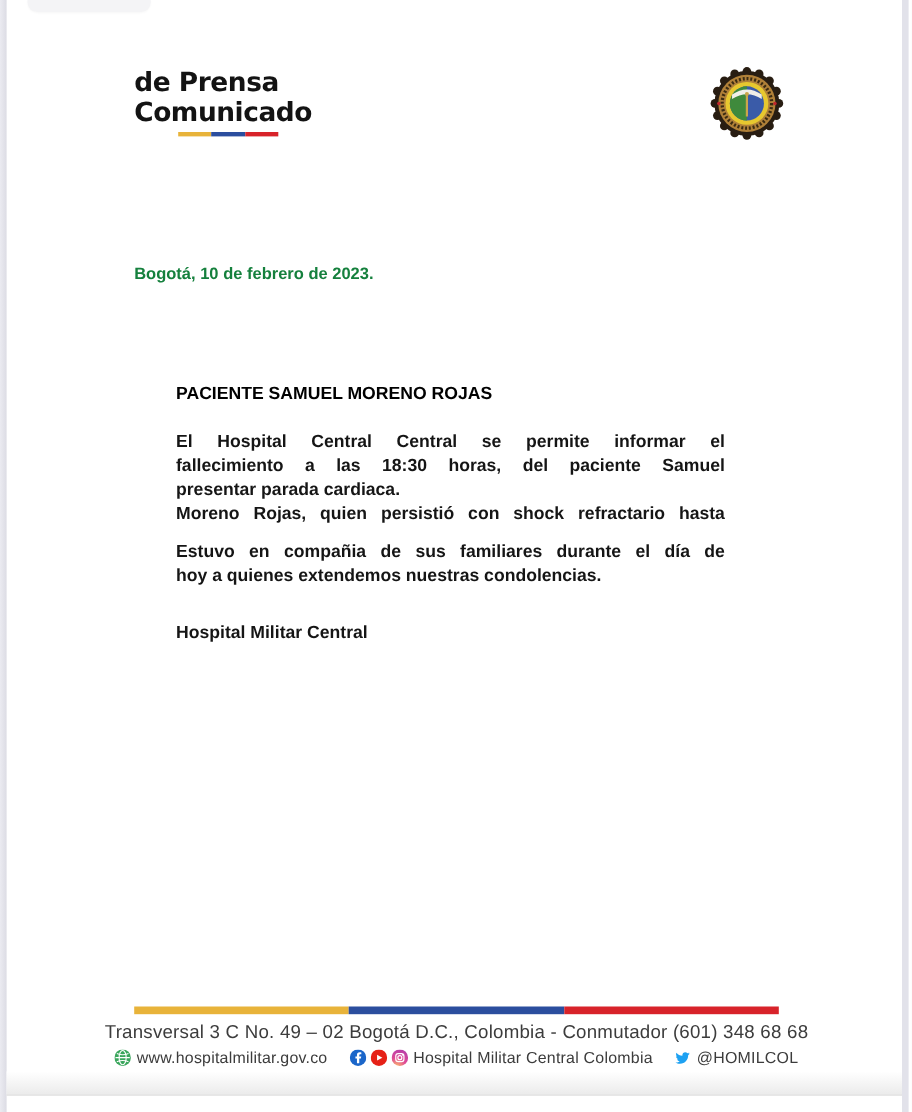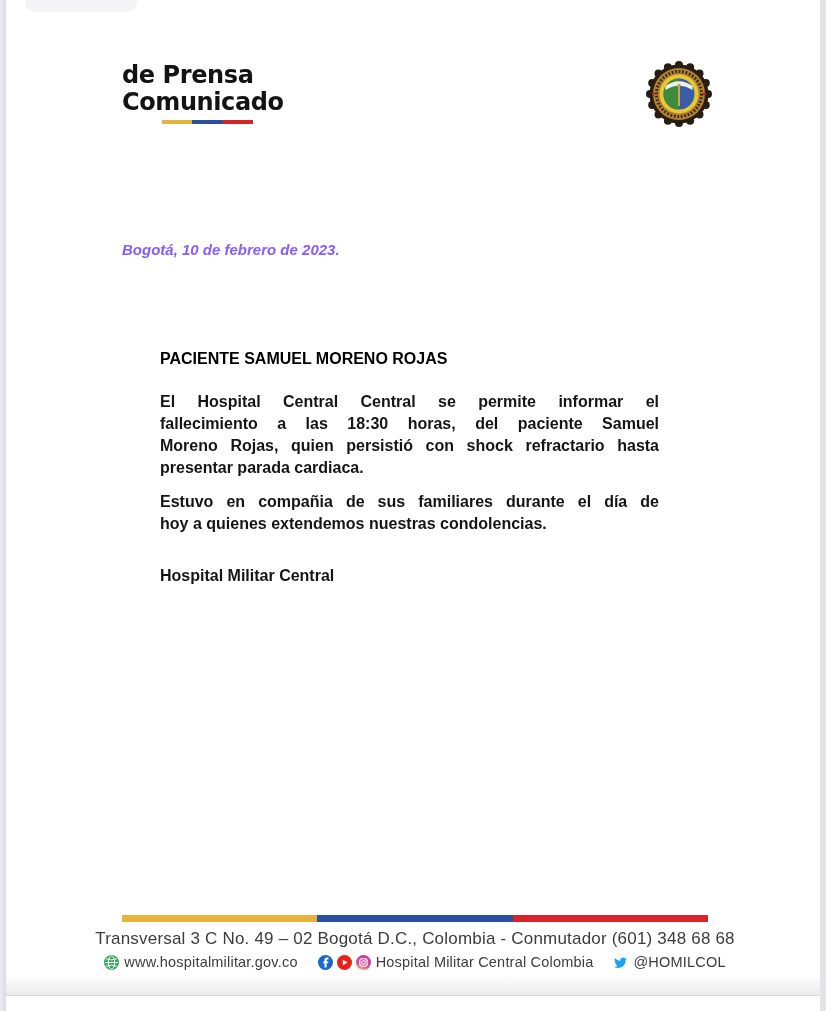--- a/index.html
+++ b/index.html
@@ -19,41 +19,41 @@
 
   
   .title{position:absolute;left:122px;top:62px;
     font-family:"DejaVu Sans",sans-serif;font-weight:bold;font-size:24px;
     line-height:27px;letter-spacing:-0.4px;color:#131313;}
   .title-underline{position:absolute;left:162px;top:120px;width:91px;height:4px;display:flex;}
   .title-underline span{flex:1;height:100%;}
   .seal{position:absolute;left:644px;top:57px;width:70px;height:80px;}
 
   
-  .date-line{position:absolute;left:122px;top:241px;font-size:15px;font-weight:bold;color:#8b5cf6;font-style:italic;}
+  .date-line{position:absolute;left:122px;top:241px;font-size:15px;font-weight:bold;color:#15803d;}
 
   
   .content{position:absolute;left:160px;top:349px;width:499px;}
   .patient-line{font-size:16px;font-weight:bold;line-height:20px;color:#000000;}
   .para{margin-top:22px;}
   .para.cont{margin-top:12px;}
   .pline{font-size:16px;font-weight:bold;line-height:22px;color:#151515;
     text-align:justify;text-align-last:justify;}
   .pline.last{text-align-last:left;}
   .signature{margin-top:32px;font-size:16px;font-weight:bold;color:#151515;}
 
   
   .footer-bar{position:absolute;left:122px;top:915px;width:586px;height:7px;display:flex;}
   .footer-bar span{flex:1;height:100%;}
   .footer-address{position:absolute;left:82px;top:929px;width:666px;
     text-align:center;font-size:17px;color:#3c3c3c;letter-spacing:0.2px;}
   .footer-social{position:absolute;left:82px;top:954px;width:666px;
     display:flex;justify-content:center;align-items:center;
     font-size:14.5px;color:#3c3c3c;letter-spacing:0.2px;}
-  .footer-social .grp{display:flex;align-items:flex-end;}
+  .footer-social .grp{display:flex;align-items:flex-start;}
   .footer-social .grp + .grp{margin-left:20px;}
   .icon{display:inline-flex;width:15px;height:15px;margin-right:5px;flex:none;}
   .icon + .icon{margin-left:-1px;}
 </style>
 </head>
 <body>
 
 <div class="left-strip"></div>
 <div class="right-strip"></div>
 <div class="top-tab"></div>
@@ -104,22 +104,22 @@
 </div>
 
 <div class="date-line">Bogotá, 10 de febrero de 2023.</div>
 
 <div class="content">
   <div class="patient-line">PACIENTE SAMUEL  MORENO ROJAS</div>
 
   <div class="para">
     <div class="pline">El Hospital Central Central se permite informar el</div>
     <div class="pline">fallecimiento a las 18:30 horas, del paciente Samuel</div>
+    <div class="pline last">presentar parada cardiaca.</div>
     <div class="pline">Moreno Rojas,  quien persistió con shock refractario hasta</div>
-    <div class="pline last">presentar parada cardiaca.</div>
   </div>
   <div class="para cont">
     <div class="pline">Estuvo en compañia de sus familiares  durante el día de</div>
     <div class="pline last">hoy a quienes  extendemos nuestras condolencias.</div>
   </div>
 
   <div class="signature">Hospital Militar Central</div>
 </div>
 
 <div class="footer-bar">

